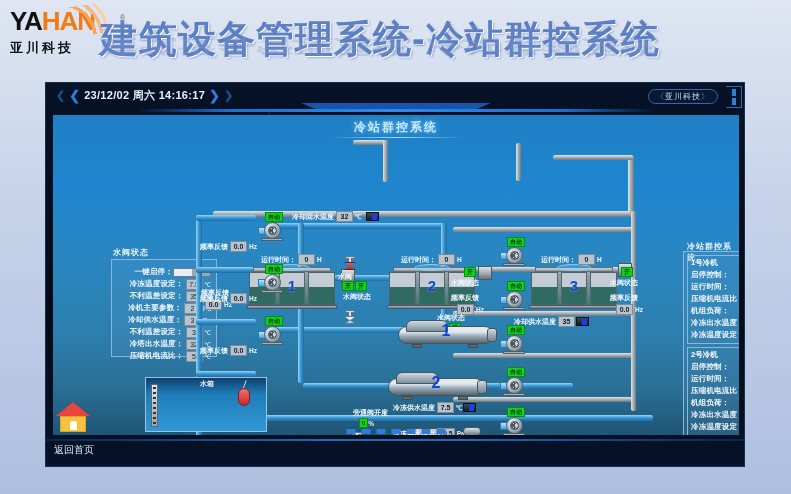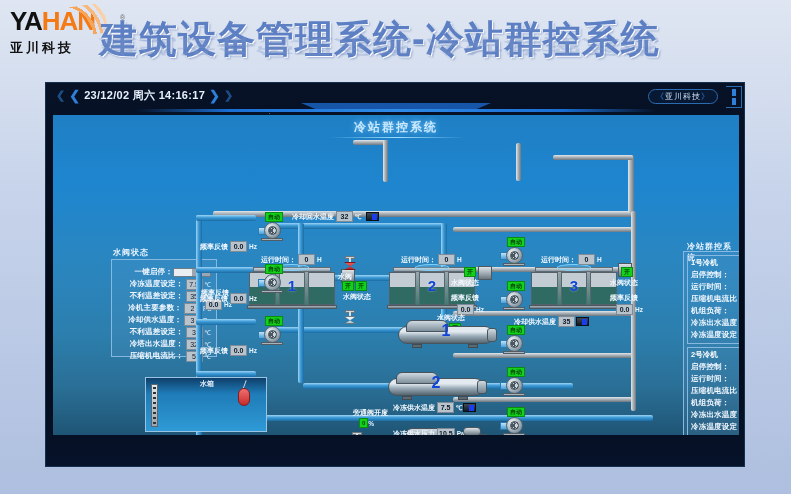--- a/index.html
+++ b/index.html
@@ -642,13 +642,32 @@
       <div class="cap-t">水箱</div>
       <div class="lvl">
           <i></i>
         </div>
       <div class="rod"></div>
       <div class="float"></div>
     </div>
 
   </div>
 
+  <div id="scr-bottom">
+    <div class="bline"></div>
+    <div id="dots">
+        <i></i>
+        <i></i>
+        <i></i>
+        <i></i>
+        <i></i>
+        <i></i>
+        <i></i>
+      </div>
+    <div id="home-icon">
+      <div class="roof"></div>
+      <div class="body">
+          <div class="door"></div>
+        </div>
+    </div>
+    <div id="home-label">返回首页</div>
+  </div>
 </div>
 
 </body></html>

